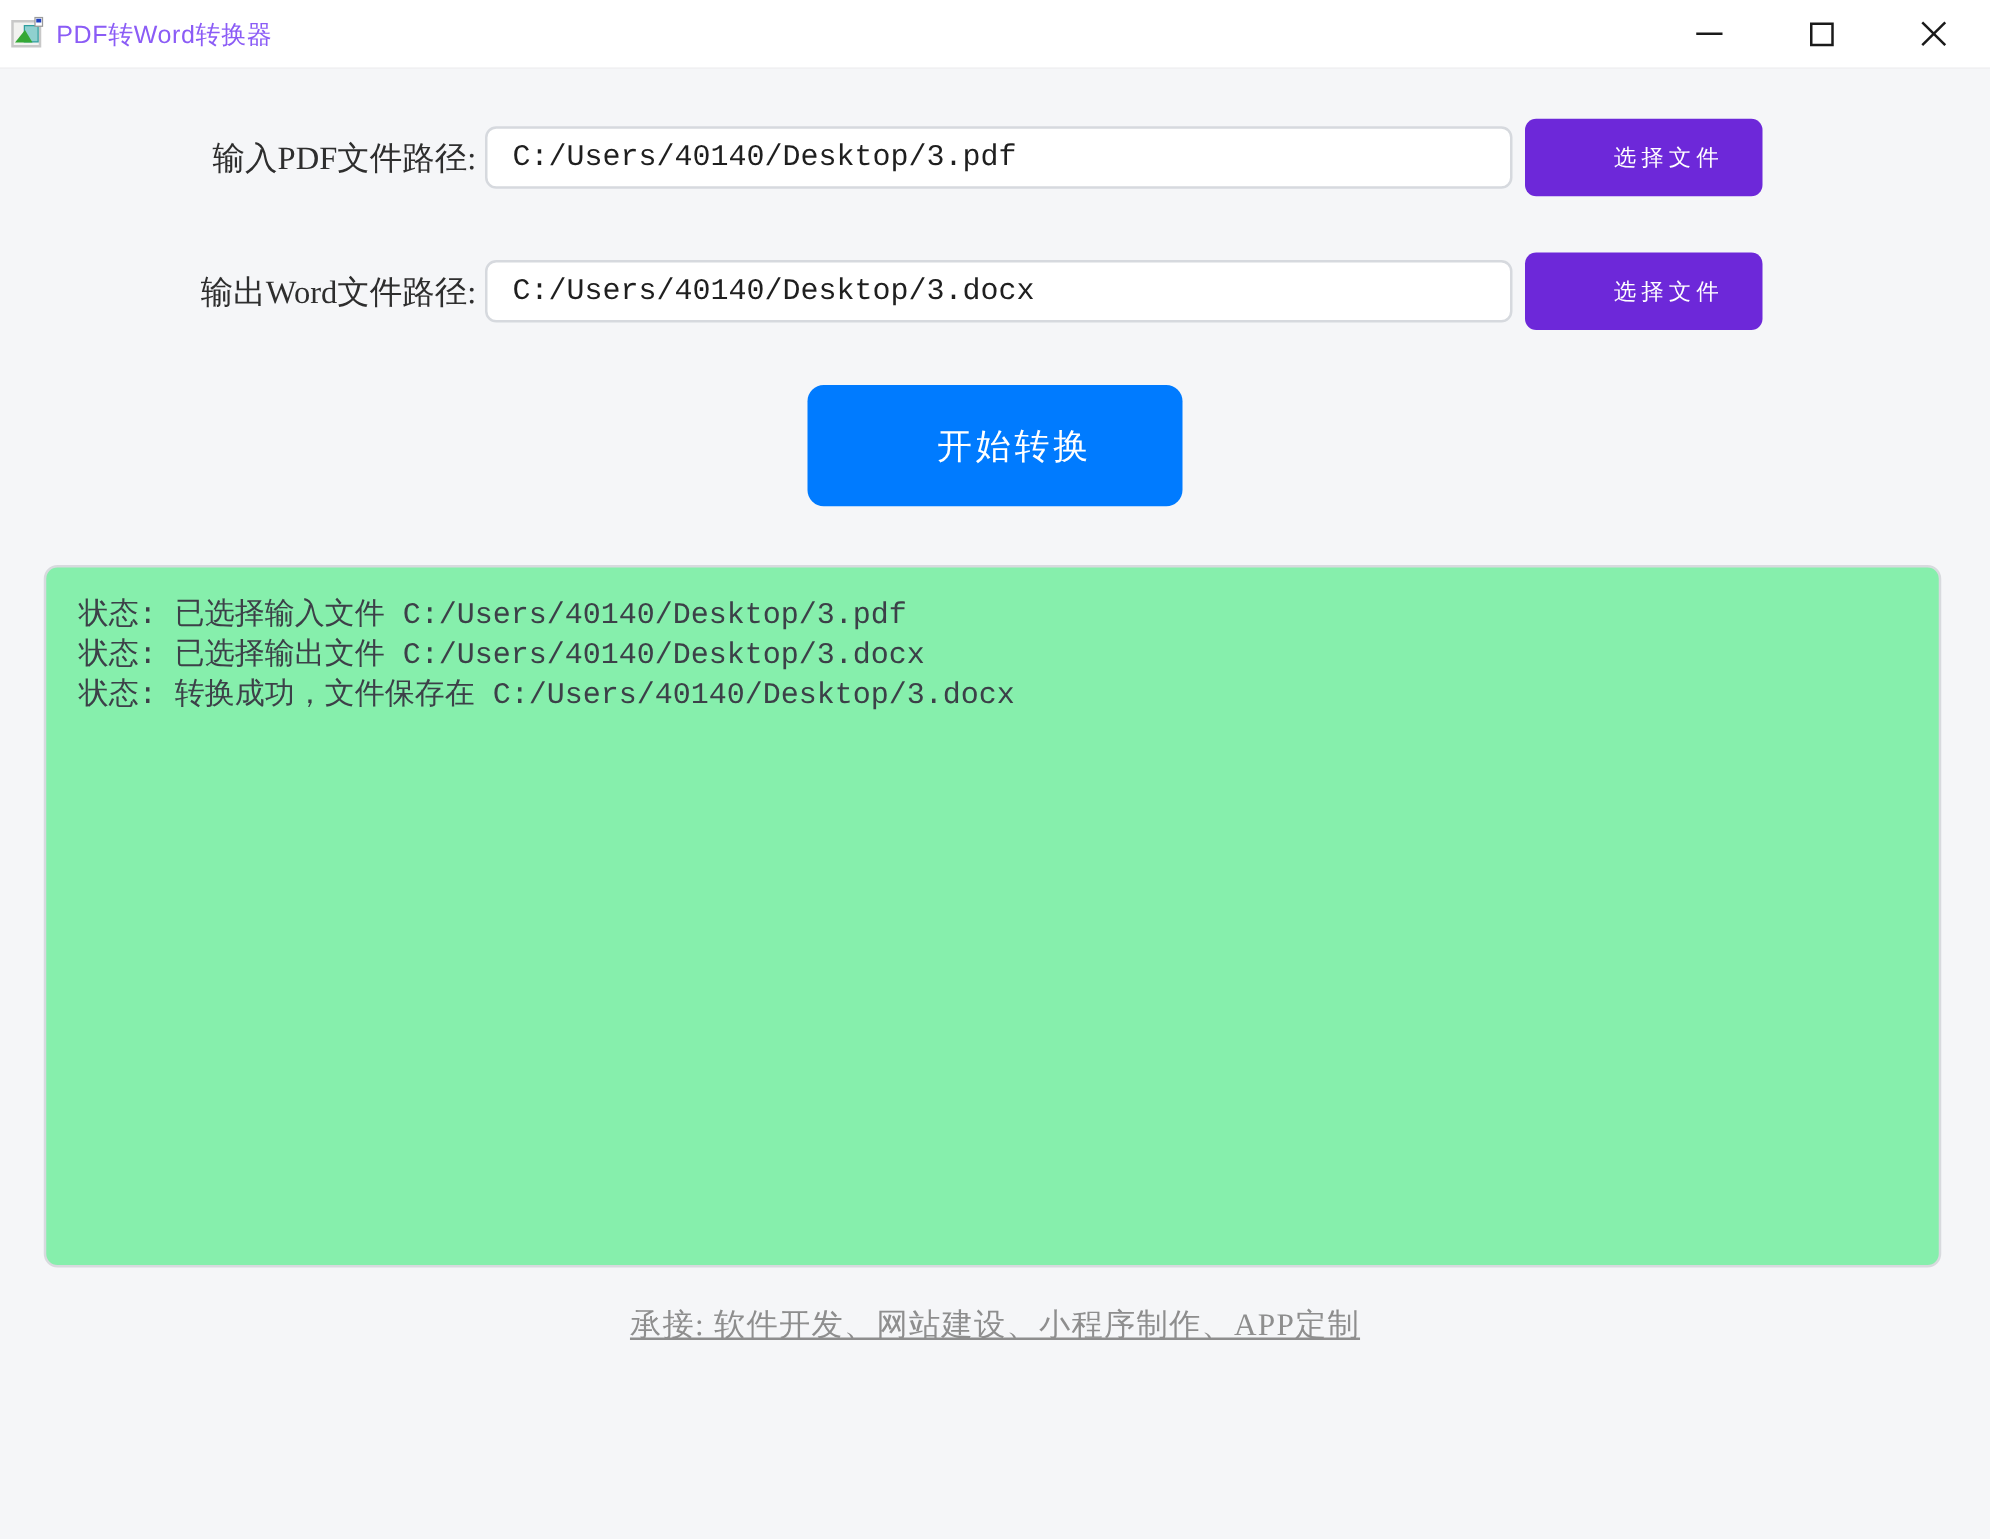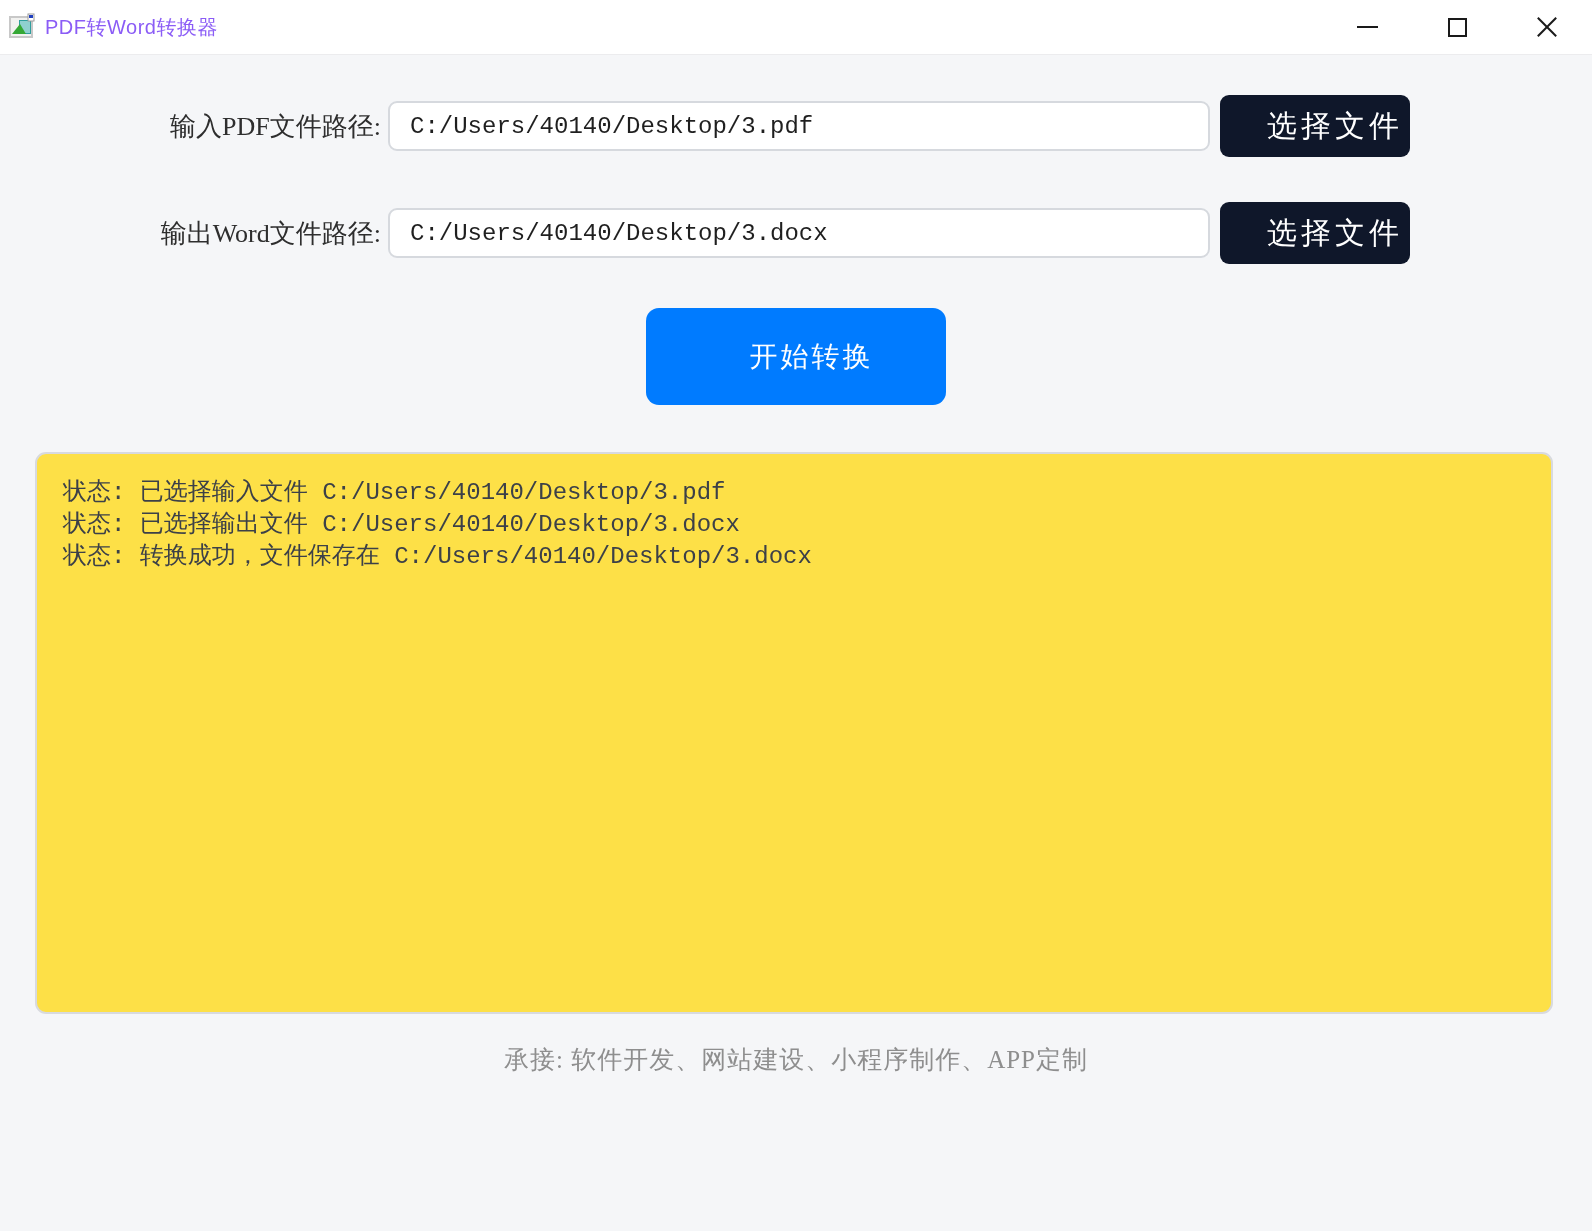--- a/index.html
+++ b/index.html
@@ -70,25 +70,25 @@
     border-radius: 9px;
     padding: 0 20px;
     font-family: "Liberation Mono", "DejaVu Sans Mono", monospace;
     font-size: 24px;
     color: #1f1f1f;
     outline: none;
   }
   .pick-btn {
     margin-left: 10px;
     width: 190px; height: 62px;
-    background: #0f172a;
+    background: #6d28d9;
     color: #ffffff;
     border: none; border-radius: 9px;
     font-family: "Liberation Serif", "DejaVu Serif", serif;
-    font-size: 30px;
+    font-size: 18px;
     letter-spacing: 4px;
     cursor: pointer;
     padding-left: 40px;
   }
 
   .convert-row {
     margin-top: 44px;
     display: flex; justify-content: center;
   }
   .convert-btn {
@@ -99,40 +99,41 @@
     font-family: "Liberation Serif", "DejaVu Serif", serif;
     font-size: 28px;
     letter-spacing: 3px;
     cursor: pointer;
     padding-left: 31px;
   }
 
   .status-box {
     margin: 47px auto 0 35px;
     width: 1518px; height: 562px;
-    background: #fde047;
+    background: #86efac;
     border: 2px solid #d8dade;
     border-radius: 11px;
     padding: 23px 26px;
     overflow: hidden;
   }
   .status-line {
     font-family: "Liberation Mono", "DejaVu Sans Mono", monospace;
     font-size: 24px;
     line-height: 32px;
     color: #3c4048;
     white-space: pre;
   }
 
   .footer-services {
     margin-top: 29px;
     text-align: center;
     font-size: 25px;
     color: #8e8e8e;
     letter-spacing: 1px;
+    text-decoration: underline;
   }
   .site-link-row {
     margin-top: 63px;
     text-align: center;
   }
   .site-link {
     font-family: "Liberation Mono", "DejaVu Sans Mono", monospace;
     font-size: 24px;
     color: #0000ee;
     text-decoration: underline;

